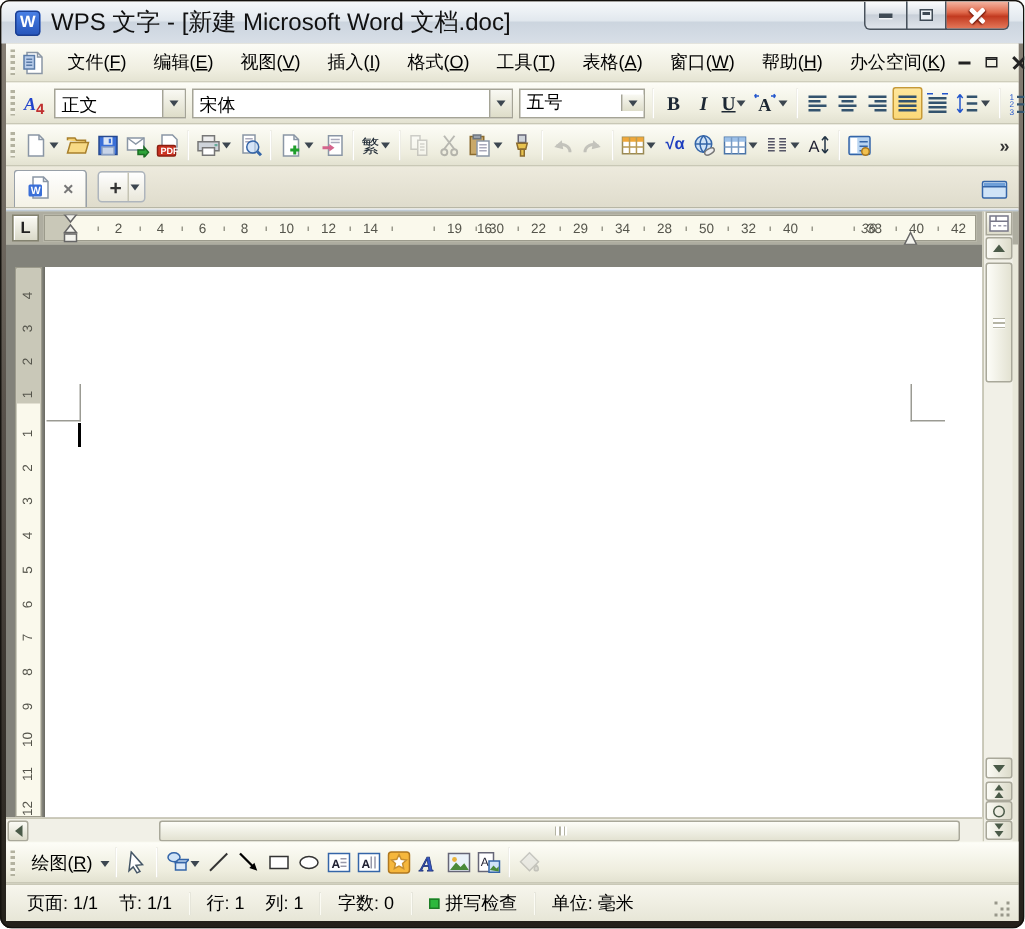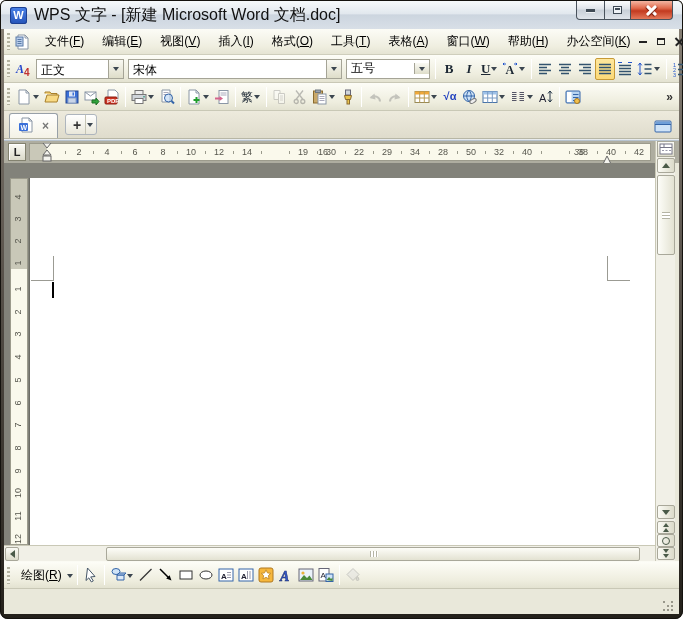--- a/index.html
+++ b/index.html
@@ -812,15 +812,30 @@
           <span class="ic" data-name="fill-color-icon">
             <svg width="16" height="16">
               <path d="M8 1.5l6 6-6 6-6-6z" fill="#ddd" stroke="#888"></path>
               <path d="M12.5 9.5c1.8 2 1.8 4 0 4s-1.8-2 0-4z" fill="#bbb" stroke="#888"></path>
             </svg>
           </span>
         </span>
       </span>
   </div>
 
+  <div class="row statusbar" data-name="status-bar">
+    <span id="status-items" style="display:flex;align-items:center;">
+        <span class="sseg first" data-name="page-indicator">页面: 1/1</span>
+        <span class="sseg" data-name="section-indicator">节: 1/1</span>
+        <span class="ssep" data-name="status-separator"></span>
+        <span class="sseg" data-name="line-indicator">行: 1</span>
+        <span class="sseg" data-name="column-indicator">列: 1</span>
+        <span class="ssep" data-name="status-separator"></span>
+        <span class="sseg" data-name="word-count-indicator">字数: 0</span>
+        <span class="ssep" data-name="status-separator"></span>
+        <span class="sseg" data-name="spell-check-indicator"><span class="spell-dot" data-name="spell-check-indicator-dot"></span>拼写检查</span>
+        <span class="ssep" data-name="status-separator"></span>
+        <span class="sseg" data-name="unit-indicator">单位: 毫米</span>
+      </span>
+  </div>
   <div class="resize-grip" data-name="resize-grip"></div>
 
 </div>
 
 </body></html>

